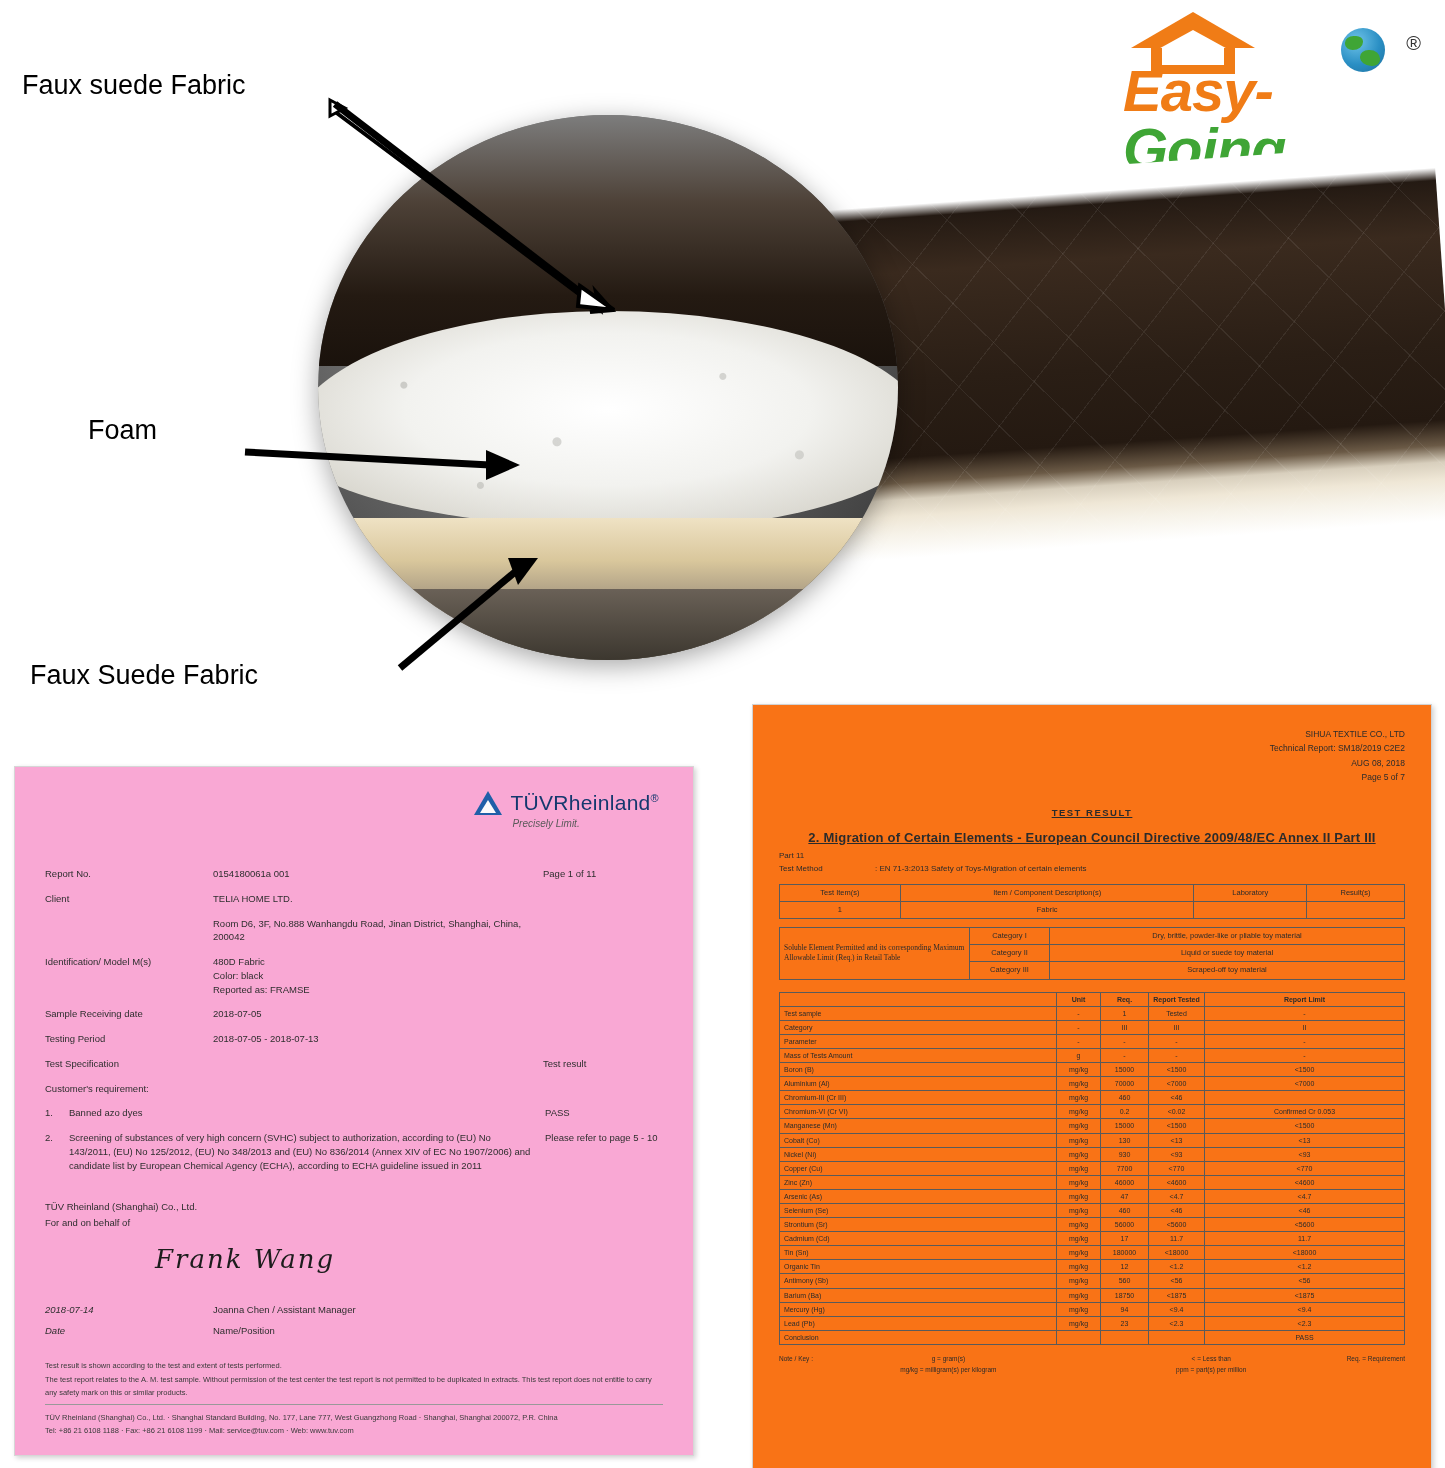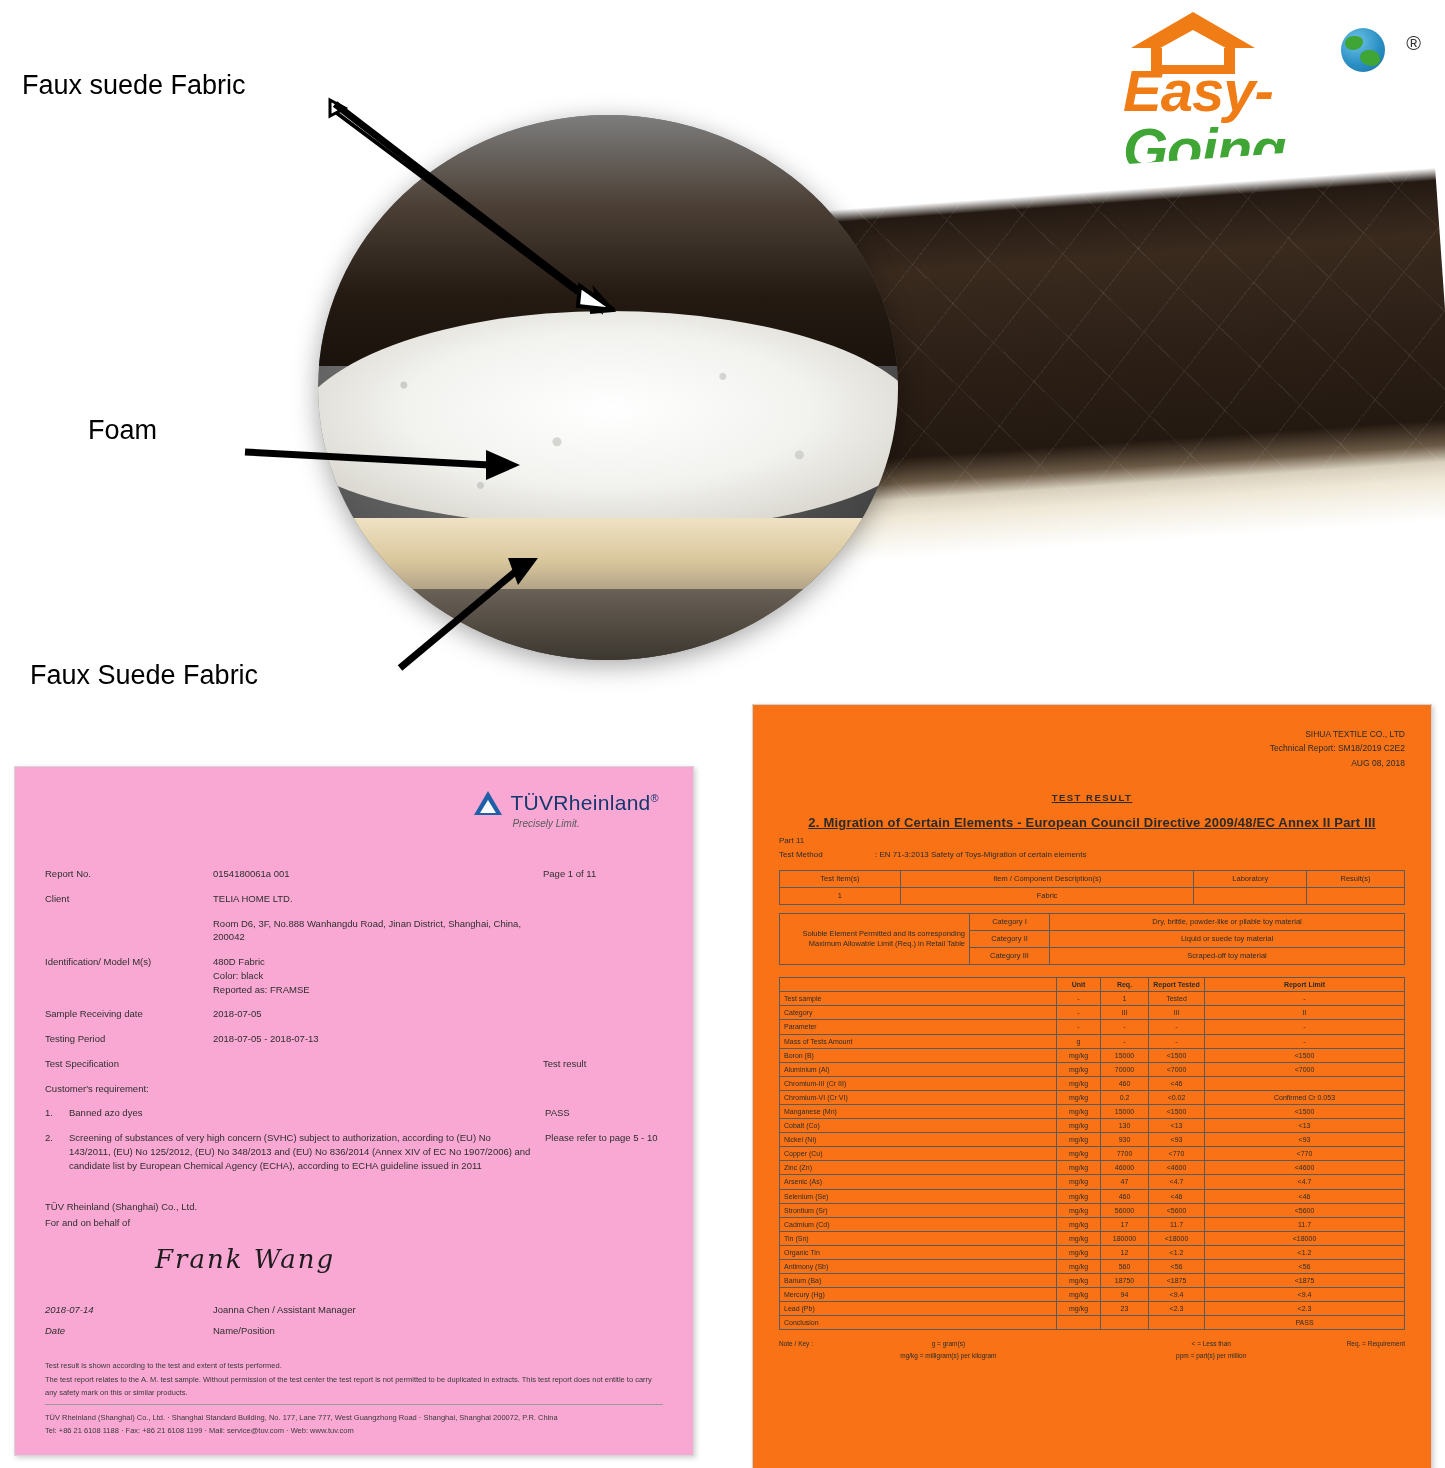--- a/index.html
+++ b/index.html
@@ -364,21 +364,21 @@
   table.rep th, table.rep td {
     border: 1px solid #5a5a5a;
     padding: 3px 4px;
     text-align: center;
     line-height: 1.35;
   }
   table.rep th { font-weight: normal; }
   .cat-table { margin-top: 10px; }
   .cat-table td { text-align: left; padding: 5px 6px; }
   .cat-table td.mid { text-align: center; width: 80px; }
-  .cat-table td.first { width: 190px; text-align: right; }
+  .cat-table td.first { width: 190px; text-align: left; font-family: Liberation Serif, serif; }
   table.results {
     width: 100%;
     border-collapse: collapse;
     margin-top: 12px;
     font-size: 7px;
   }
   table.results th, table.results td {
     border: 1px solid #5a5a5a;
     padding: 2px 3px;
     line-height: 1.3;
@@ -530,20 +530,21 @@
         <span>Tel: +86 21 6108 1188 · Fax: +86 21 6108 1199 · Mail: service@tuv.com · Web: www.tuv.com</span>
       </div>
     </div>
   </div>
 
   <div class="cert-right">
     <div class="rep-head">
       <div>SIHUA TEXTILE CO., LTD</div>
       <div>Technical Report: SM18/2019 C2E2</div>
       <div>AUG 08, 2018</div>
+      <div>Page 5 of 7</div>
     </div>
 
     <div class="rep-title">TEST RESULT</div>
     <div class="rep-sec">2. Migration of Certain Elements - European Council Directive 2009/48/EC Annex II Part III</div>
     <div class="rep-line">Part 11</div>
     <div class="rep-line">
       <span class="lbl">Test Method</span><span>:  EN 71-3:2013 Safety of Toys-Migration of certain elements</span>
     </div>
 
     <table class="rep">

